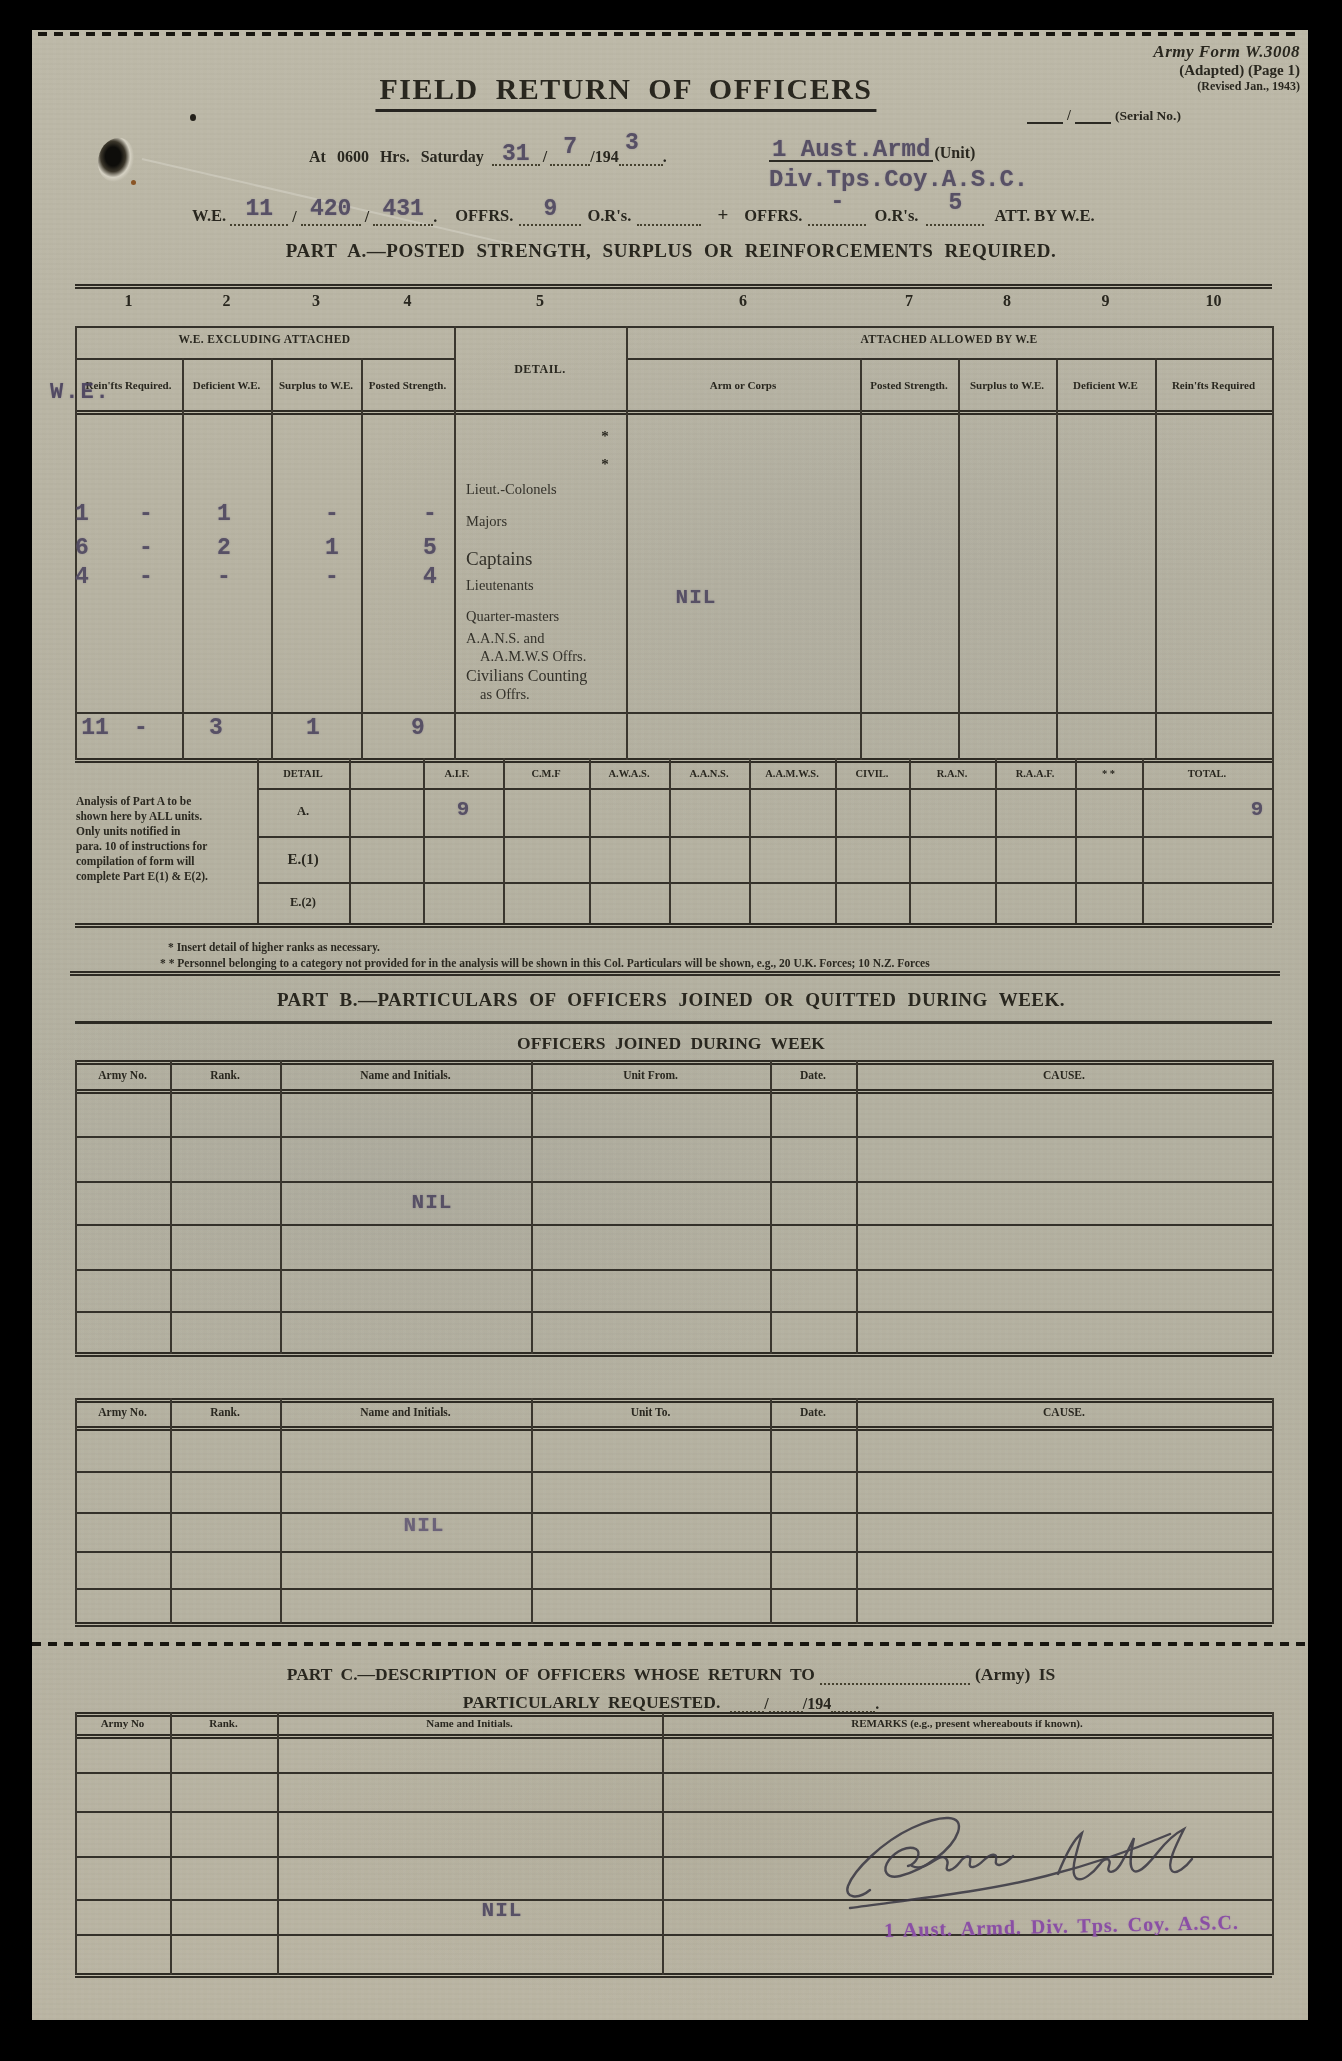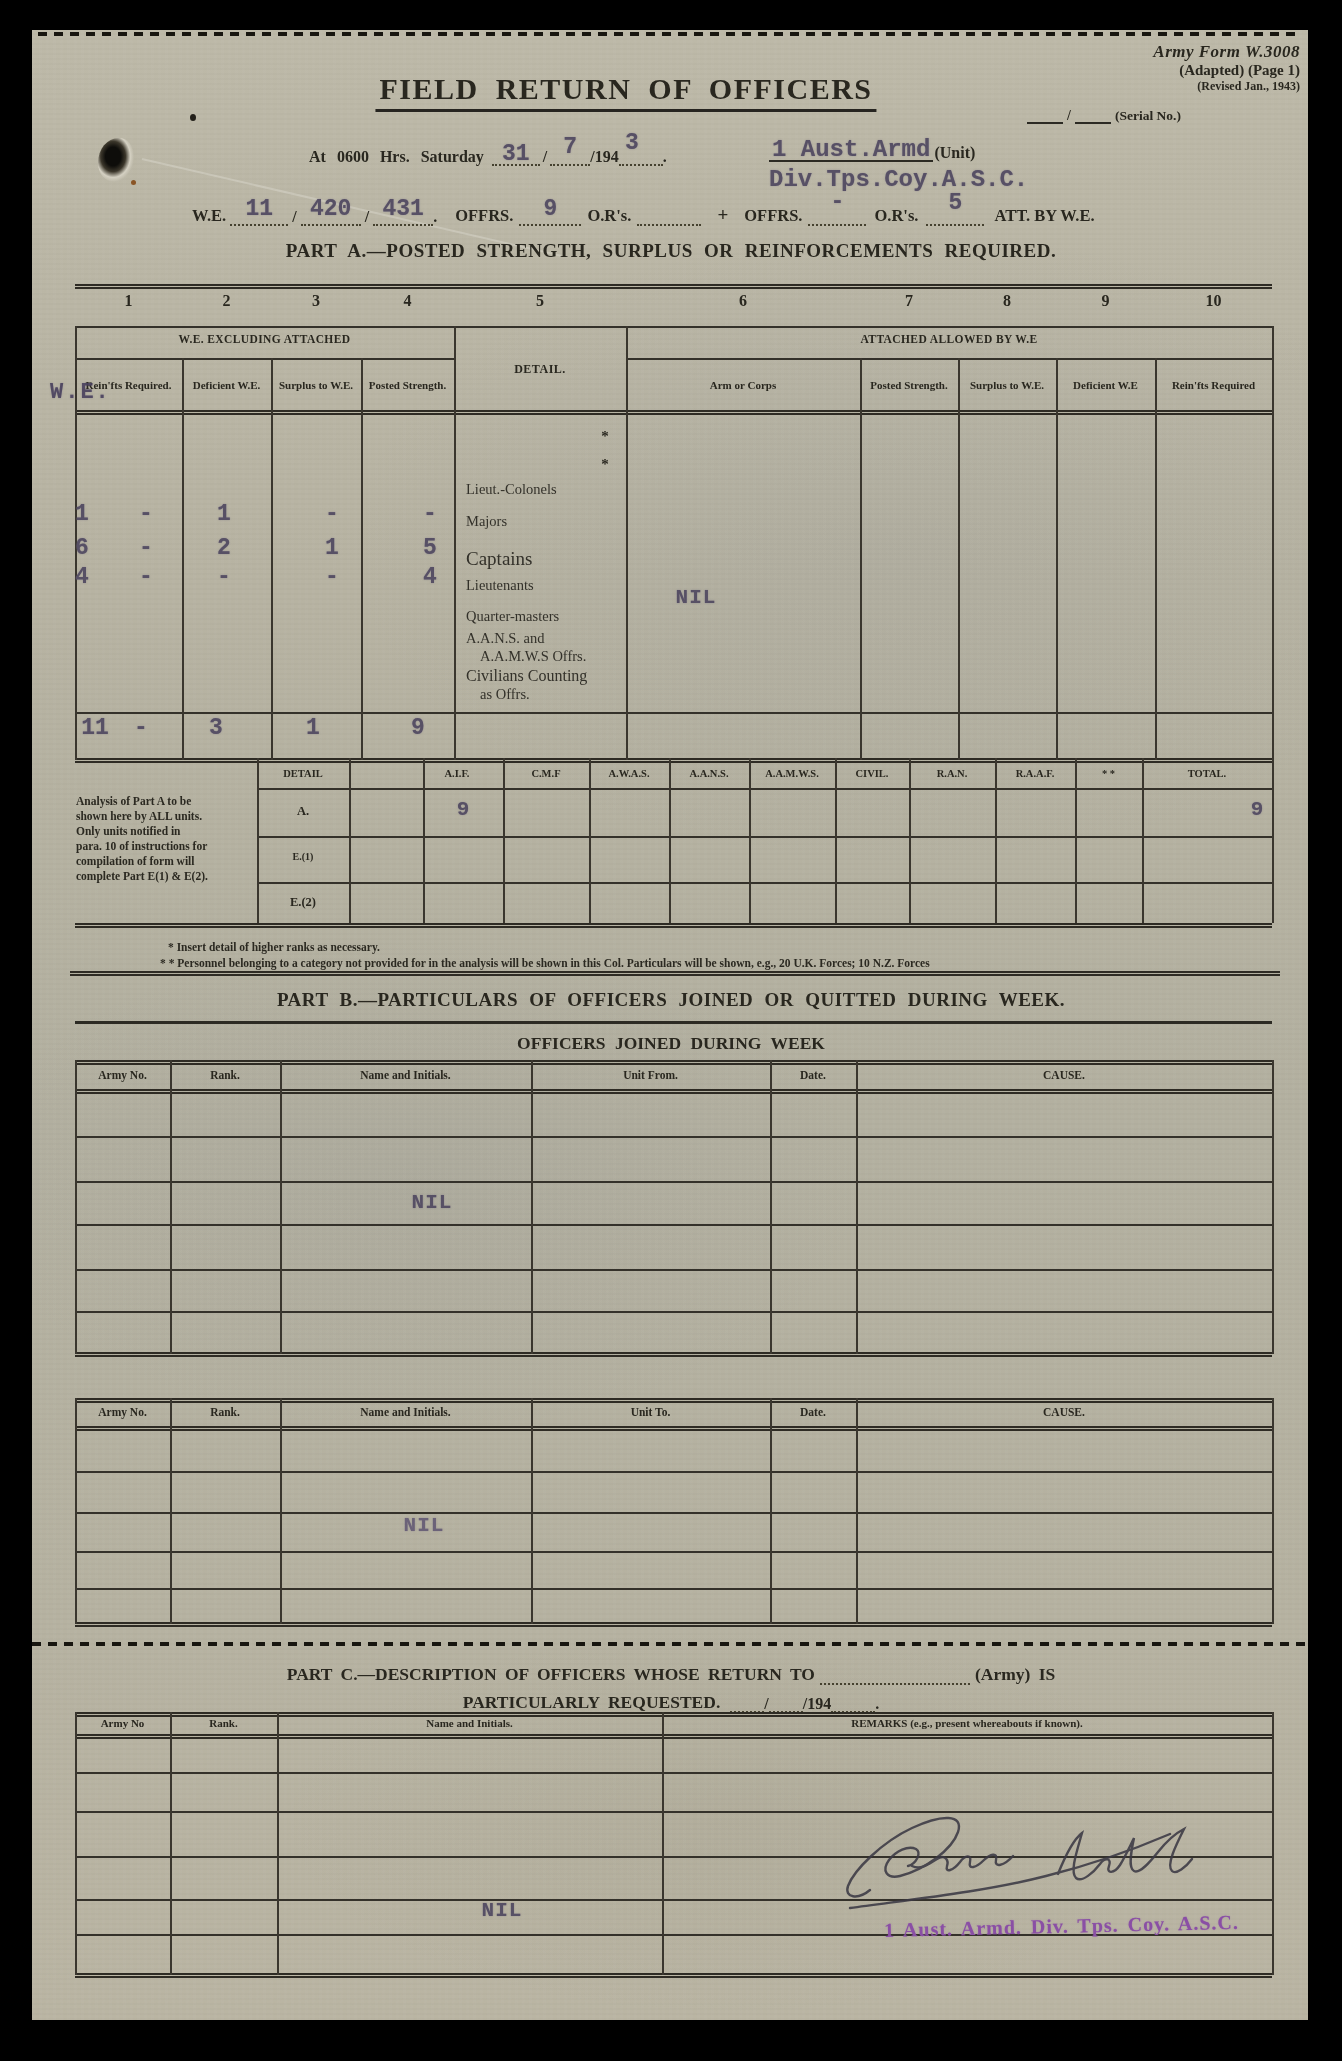--- a/index.html
+++ b/index.html
@@ -262,21 +262,21 @@
   <div class="ct b" style="left:717px;top:738px;width:86px;font-size:10.5px">A.A.M.W.S.</div>
   <div class="ct b" style="left:803px;top:738px;width:74px;font-size:10.5px">CIVIL.</div>
   <div class="ct b" style="left:877px;top:738px;width:86px;font-size:10.5px">R.A.N.</div>
   <div class="ct b" style="left:963px;top:738px;width:80px;font-size:10.5px">R.A.A.F.</div>
   <div class="ct b" style="left:1043px;top:738px;width:67px;font-size:10.5px">* *</div>
   <div class="ct b" style="left:1110px;top:738px;width:130px;font-size:10.5px">TOTAL.</div>
 
   <div class="ct b" style="left:225px;top:774px;width:92px;font-size:12.5px">A.</div>
   <div class="ct typed" style="left:391px;top:768px;width:80px;font-size:21px">9</div>
   <div class="ct typed" style="left:1180px;top:768px;width:90px;font-size:21px">9</div>
-  <div class="ct b" style="left:225px;top:821px;width:92px;font-size:10px">E.(1)</div>
+  <div class="ct b" style="left:225px;top:821px;width:92px;font-size:15px">E.(1)</div>
   <div class="ct b" style="left:225px;top:865px;width:92px;font-size:12.5px">E.(2)</div>
 
   <div style="position:absolute;left:136px;top:911px;font-size:11.5px;font-weight:bold;color:#2b2921;">* Insert detail of higher ranks as necessary.</div>
   <div style="position:absolute;left:128px;top:927px;font-size:11.5px;font-weight:bold;color:#2b2921;">* * Personnel belonging to a category not provided for in the analysis will be shown in this Col.  Particulars will be shown, e.g., 20 U.K. Forces; 10 N.Z. Forces</div>
 
   <div class="ct b" style="left:0;width:1278px;top:959px;font-size:19px;letter-spacing:.5px;word-spacing:6px;">PART B.—PARTICULARS OF OFFICERS JOINED OR QUITTED DURING WEEK.</div>
   <div class="hl thick" style="left:43px;top:991px;width:1197px"></div>
   <div class="ct b" style="left:0;width:1278px;top:1003px;font-size:17.5px;word-spacing:5px;">OFFICERS JOINED DURING WEEK</div>
 
   <div class="hl dbl" style="left:43px;top:1030px;width:1197px"></div>

